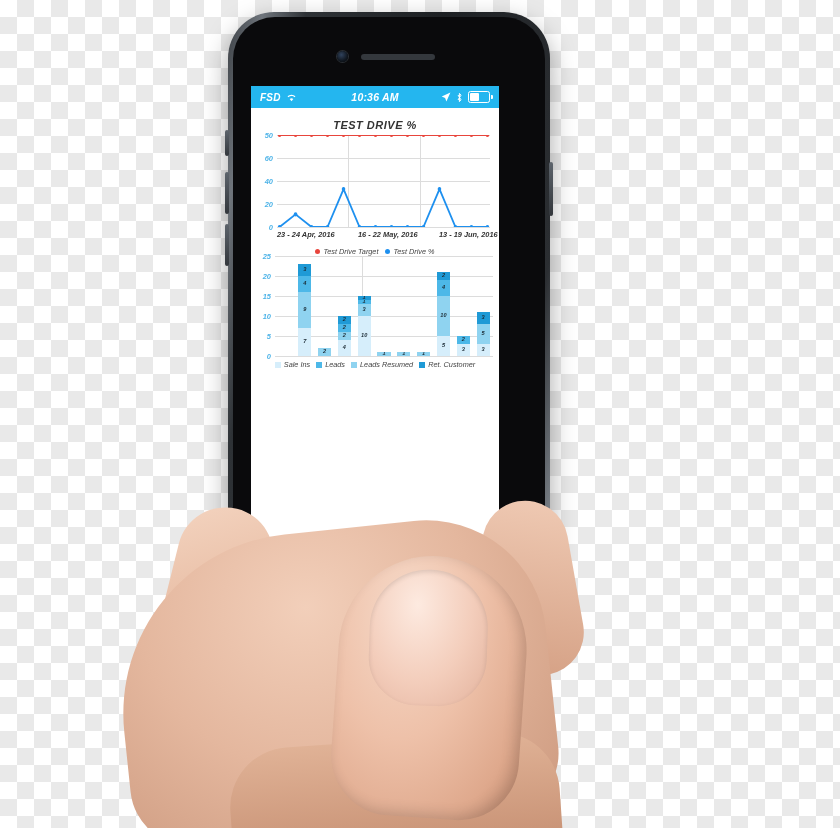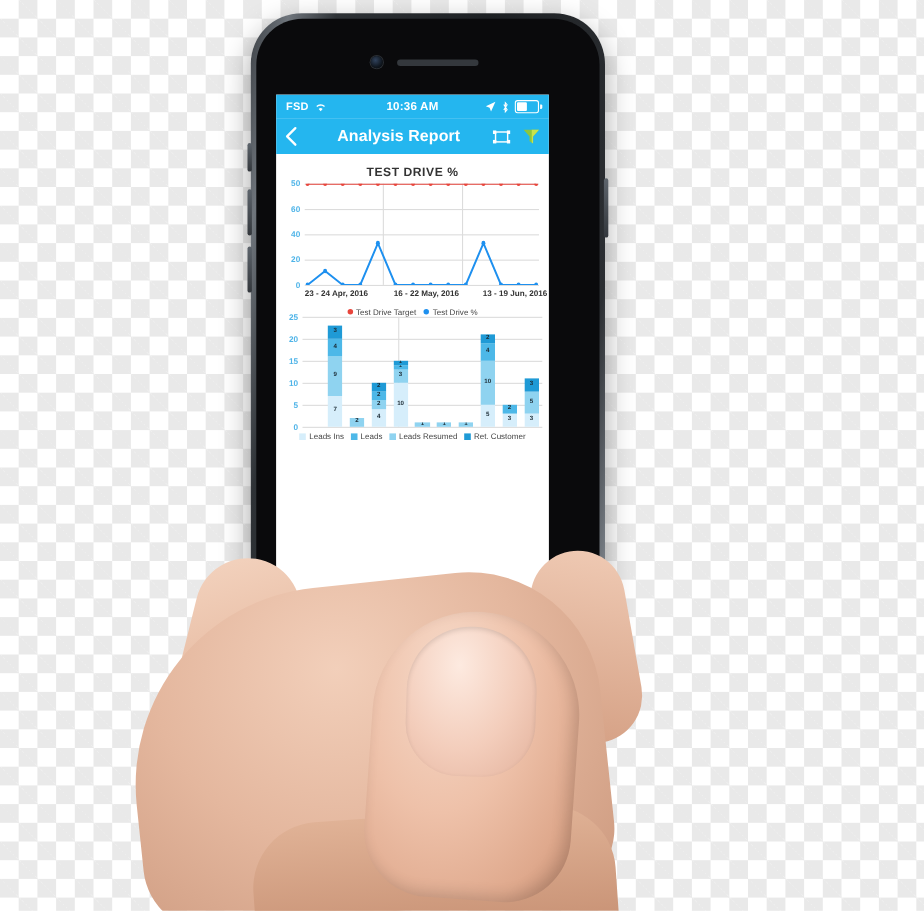--- a/index.html
+++ b/index.html
@@ -30,21 +30,21 @@
     background:radial-gradient(circle at 40% 35%,#30425c 0%,#111821 60%,#05070a 100%);
     box-shadow:0 0 0 1px #2b2f34;}
   .speaker{position:absolute;left:50%;margin-left:-28px;top:37px;width:74px;height:6px;border-radius:3px;background:#34383d;}
   .home-btn{position:absolute;left:50%;margin-left:-24px;bottom:16px;width:48px;height:48px;border-radius:50%;
     border:1.5px solid #30343a;background:#0d0e11;}
   .btn-vol{position:absolute;left:-3px;width:4px;border-radius:2px;background:linear-gradient(180deg,#5d646c,#33373c);}
   .btn-pwr{position:absolute;right:-3px;top:150px;width:4px;height:54px;border-radius:2px;background:linear-gradient(180deg,#5d646c,#33373c);}
   
   .screen{
     position:absolute;left:18px;top:69px;width:248px;height:505px;
-    background:#ffffff;overflow:hidden;
+    background:#ffffff;overflow:hidden;font-style:italic;
   }
   
   .statusbar{height:22px;background:#24b6ef;display:flex;align-items:center;padding:0 9px;color:#fff;
     font-size:10px;font-weight:bold;letter-spacing:.2px;}
   .sb-left{display:flex;align-items:center;gap:5px;flex:1;}
   .sb-center{font-size:10.5px;font-weight:bold;}
   .sb-right{display:flex;align-items:center;justify-content:flex-end;gap:5px;flex:1;}
   .wifi svg,.loc svg,.bt svg{display:block;}
   .battery{width:20px;height:10px;border:1.3px solid #fff;border-radius:2.5px;position:relative;}
   .battery:after{content:"";position:absolute;right:-3.5px;top:3px;width:2px;height:4px;background:#fff;border-radius:0 1px 1px 0;}
@@ -131,45 +131,20 @@
             <svg width="7" height="11" viewBox="0 0 7 11">
                 <path d="M2 3 5 7.8 3.4 9.6V1.4L5 3.2 2 8" stroke="#fff" stroke-width="1" fill="none"></path>
               </svg>
           </span>
           <span class="battery">
               <i></i>
             </span>
         </div>
       </div>
 
-      <div class="navbar">
-        <div class="nav-back">
-          <svg width="11" height="18" viewBox="0 0 11 18">
-              <path d="M9.5 1.5 2 9l7.5 7.5" stroke="#fff" stroke-width="2.1" fill="none" stroke-linecap="round" stroke-linejoin="round"></path>
-            </svg>
-        </div>
-        <div class="nav-title">Analysis Report</div>
-        <div class="nav-actions">
-          <span class="nav-ic">
-            <svg width="16" height="13" viewBox="0 0 16 13">
-              <rect x="2.5" y="2" width="11" height="9" stroke="#fff" stroke-width="1.3" fill="none"></rect>
-              <rect x="0" y="0.6" width="3.2" height="3.2" fill="#fff"></rect>
-              <rect x="12.8" y="0.6" width="3.2" height="3.2" fill="#fff"></rect>
-              <rect x="0" y="9.2" width="3.2" height="3.2" fill="#fff"></rect>
-              <rect x="12.8" y="9.2" width="3.2" height="3.2" fill="#fff"></rect>
-            </svg>
-          </span>
-          <span class="nav-ic">
-            <svg width="16" height="15" viewBox="0 0 16 15">
-              <path d="M1 1h14l-5.4 6v6.4l-3.2-2V7z" fill="#8cc63f"></path>
-              <path d="M8.4 1H15l-5.4 6v6.4l-1.2-.8z" fill="#c6e34f"></path>
-            </svg>
-          </span>
-        </div>
-      </div>
 
 
 
       <div class="chart-title">TEST DRIVE %</div>
       <div class="plot" style="height:92px;margin-left:26px;margin-right:9px;">
         <div id="line-grid">
             <div class="gridline" style="top: 92px;"></div>
             <div class="ytick" style="top: 92px;">0</div>
             <div class="gridline" style="top: 69px;"></div>
             <div class="ytick" style="top: 69px;">20</div>
@@ -291,21 +266,21 @@
             <div class="bar" style="left: 92.4545%; width: 6%; height: 44px;">
               <div class="seg-b" style="bottom: 0px; height: 12px; background: rgb(214, 238, 251);">3</div>
               <div class="seg-b" style="bottom: 12px; height: 20px; background: rgb(143, 211, 240);">5</div>
               <div class="seg-b" style="bottom: 32px; height: 12px; background: rgb(31, 154, 214);">3</div>
             </div>
           </div>
       </div>
       <div class="legend" style="gap:6px;">
         <span class="leg">
             <i class="sw" style="background:#d6eefb"></i>
-          <span>Leads Ins</span>
+          <span>Sale Ins</span>
           </span>
         <span class="leg">
             <i class="sw" style="background:#4db8e8"></i>
           <span>Leads</span>
           </span>
         <span class="leg">
             <i class="sw" style="background:#8fd3f0"></i>
           <span>Leads Resumed</span>
           </span>
         <span class="leg">

